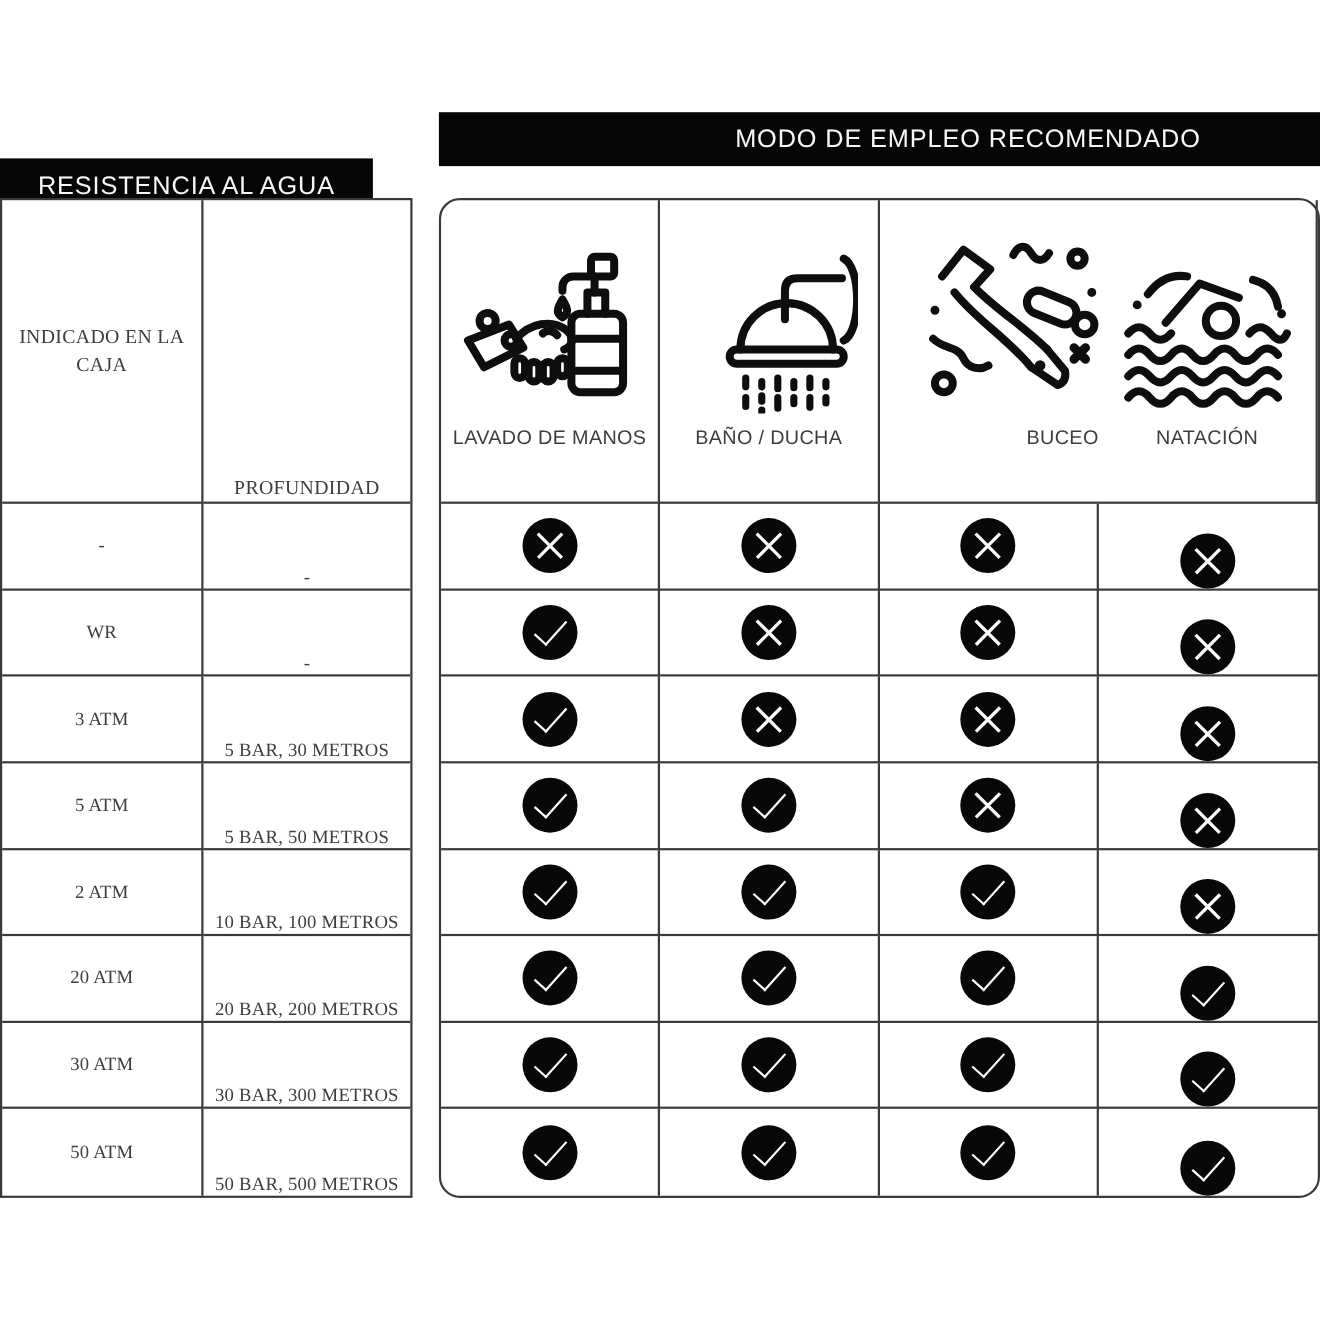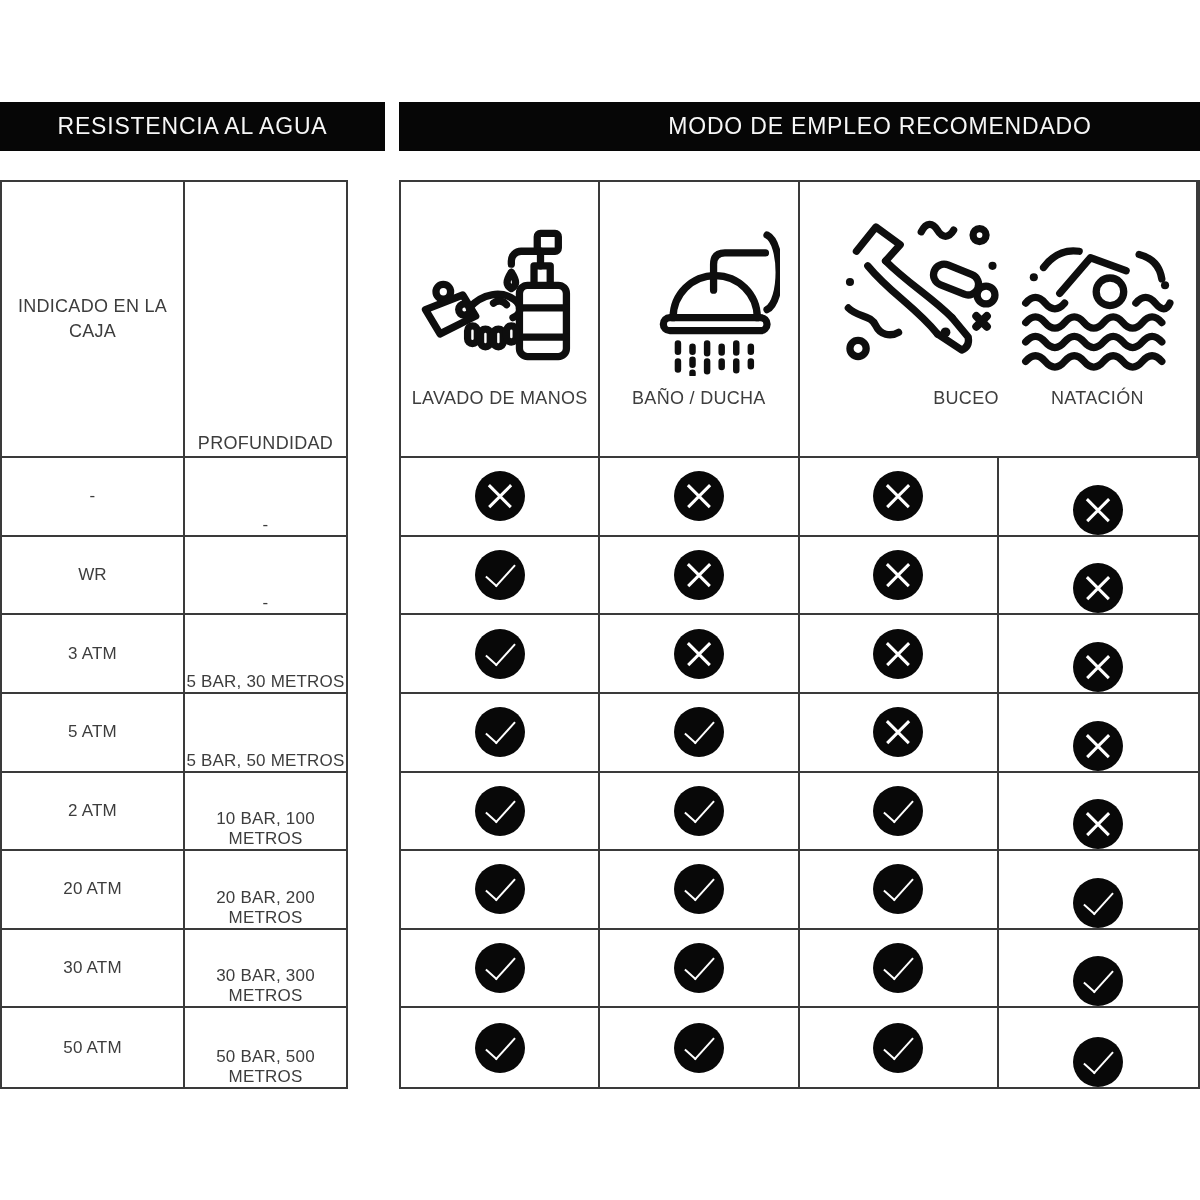--- a/index.html
+++ b/index.html
@@ -10,31 +10,31 @@
   *{box-sizing:border-box;margin:0;padding:0;}
   html,body{background:var(--page-bg);}
   body{
     width:1200px;height:1200px;position:relative;overflow:hidden;
     font-family:"Liberation Sans", sans-serif;color:var(--cell-text);
   }
   .bar{
     position:absolute;top:102px;height:49px;background:var(--bar-bg);
     display:flex;align-items:center;justify-content:center;
   }
-  .bar-left{left:0;width:385px;}
+  .bar-left{left:0;width:339px;margin-top:42px;}
   .bar-right{left:399px;width:962px;}
   .bar-title{
     color:var(--bar-text);font-size:23px;letter-spacing:.8px;font-weight:400;
   }
   .tbl{
     position:absolute;top:180px;height:909px;display:grid;
     border:2.5px solid var(--grid-border);background:#fff;
   }
-  .tbl-left{left:0;width:348px;grid-template-columns:183px 1fr;grid-template-rows:276px repeat(8,1fr);}
-  .tbl-right{left:399px;width:801px;grid-template-columns:repeat(4,1fr);grid-template-rows:276px repeat(8,1fr);}
+  .tbl-left{left:0;width:375px;grid-template-columns:183px 1fr;grid-template-rows:276px repeat(8,1fr);font-family:Liberation Serif, serif;}
+  .tbl-right{left:399px;width:801px;grid-template-columns:repeat(4,1fr);grid-template-rows:276px repeat(8,1fr);border-radius:19px;}
   .cell{
     border-right:2.5px solid var(--grid-border);
     border-bottom:2.5px solid var(--grid-border);
     display:flex;align-items:center;justify-content:center;
     text-align:center;
   }
   .lastcol{border-right:none;align-items:flex-end;}
   .lastrow{border-bottom:none;}
   .lhead-text{font-size:18px;line-height:1.4;letter-spacing:.3px;max-width:160px;}
   .lrow-text{font-size:17px;letter-spacing:.2px;}

